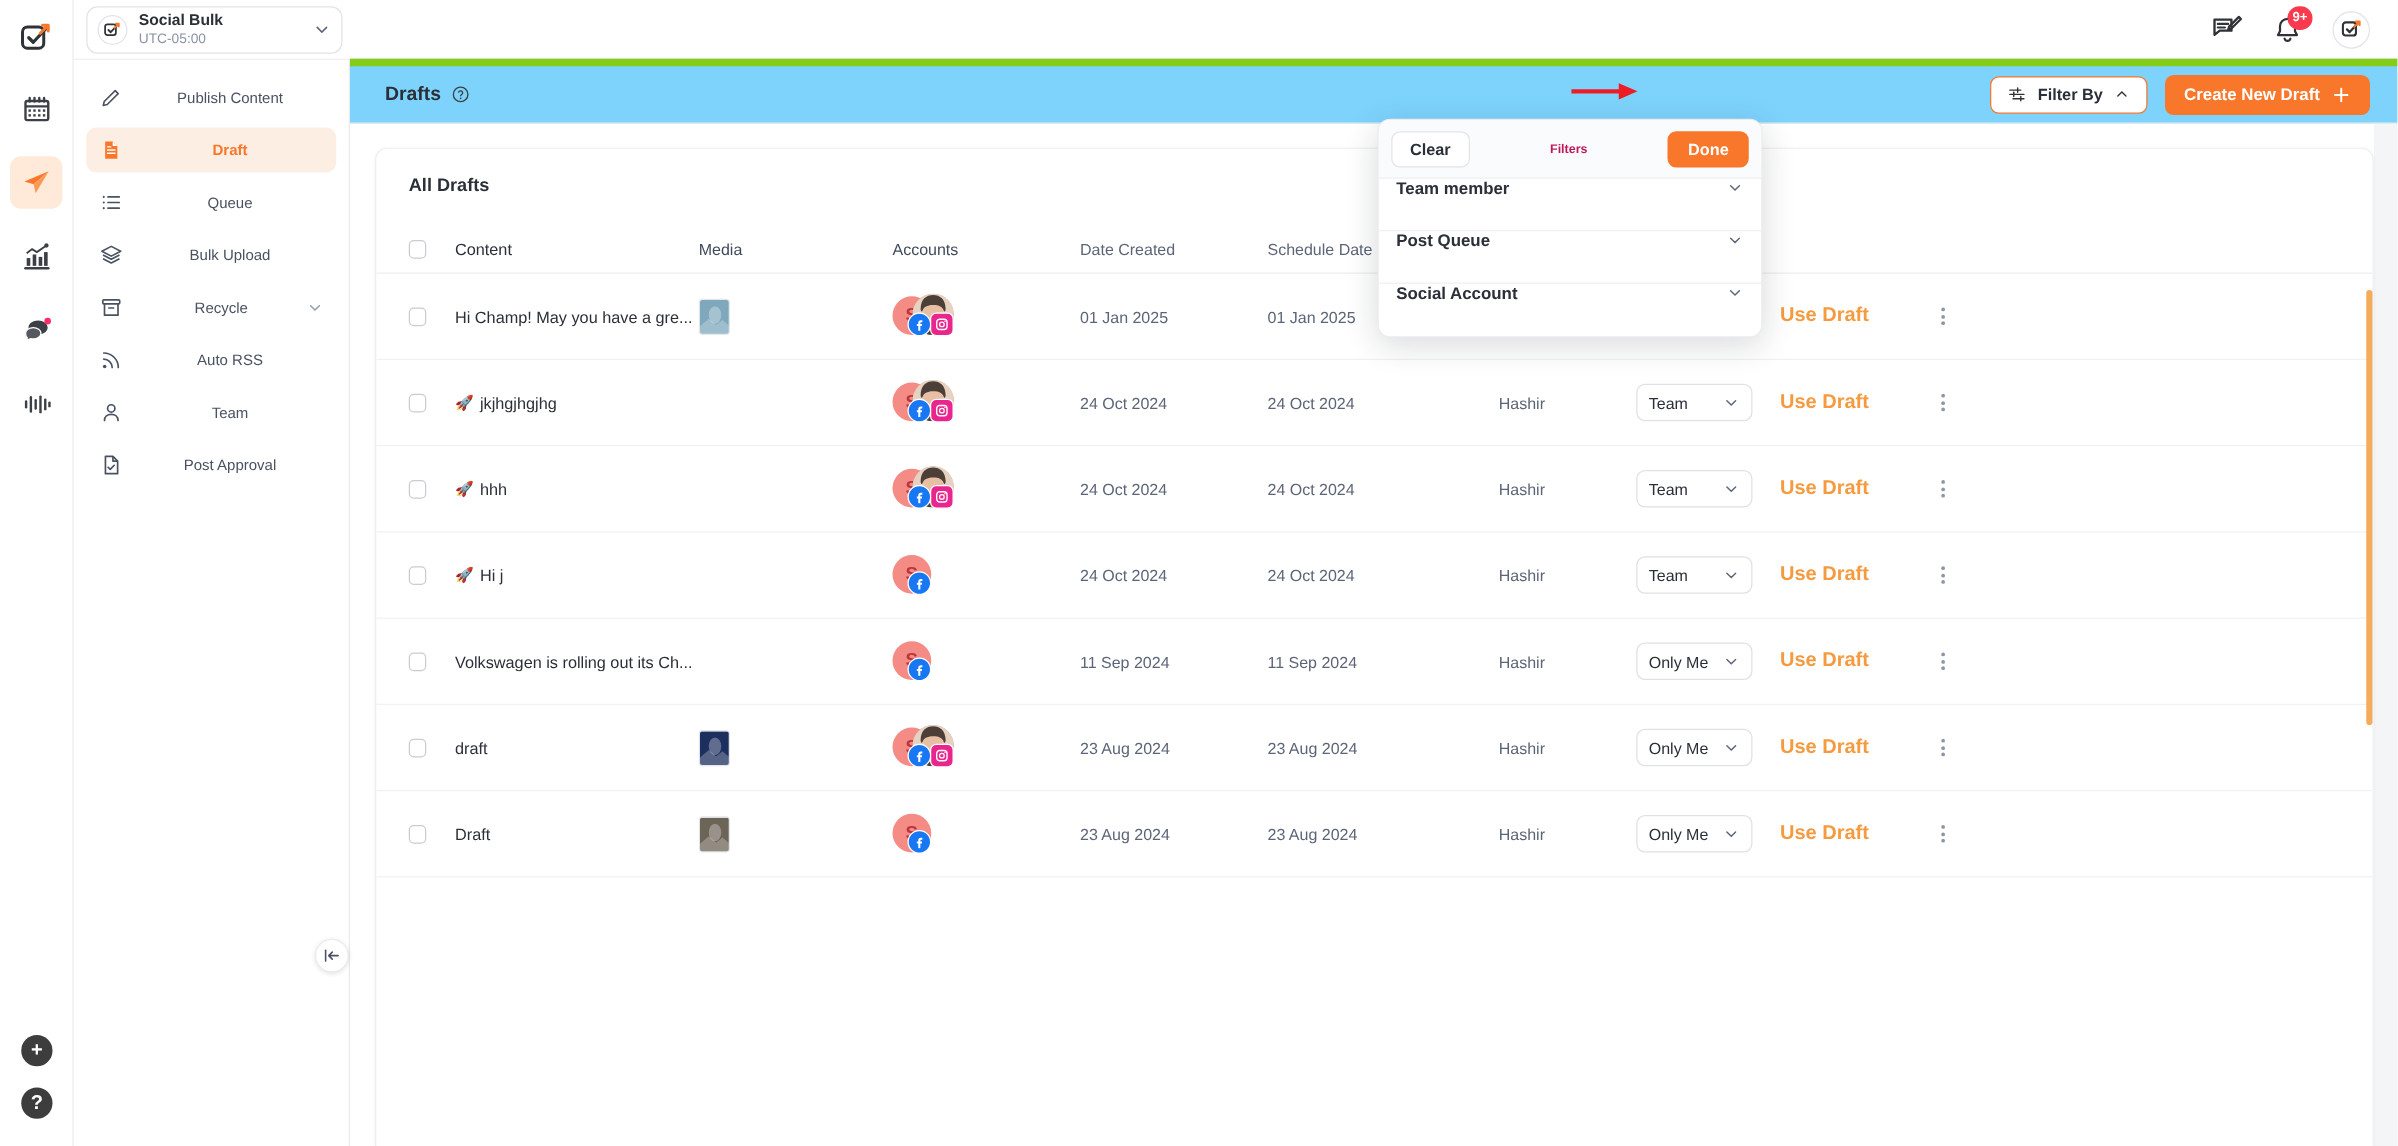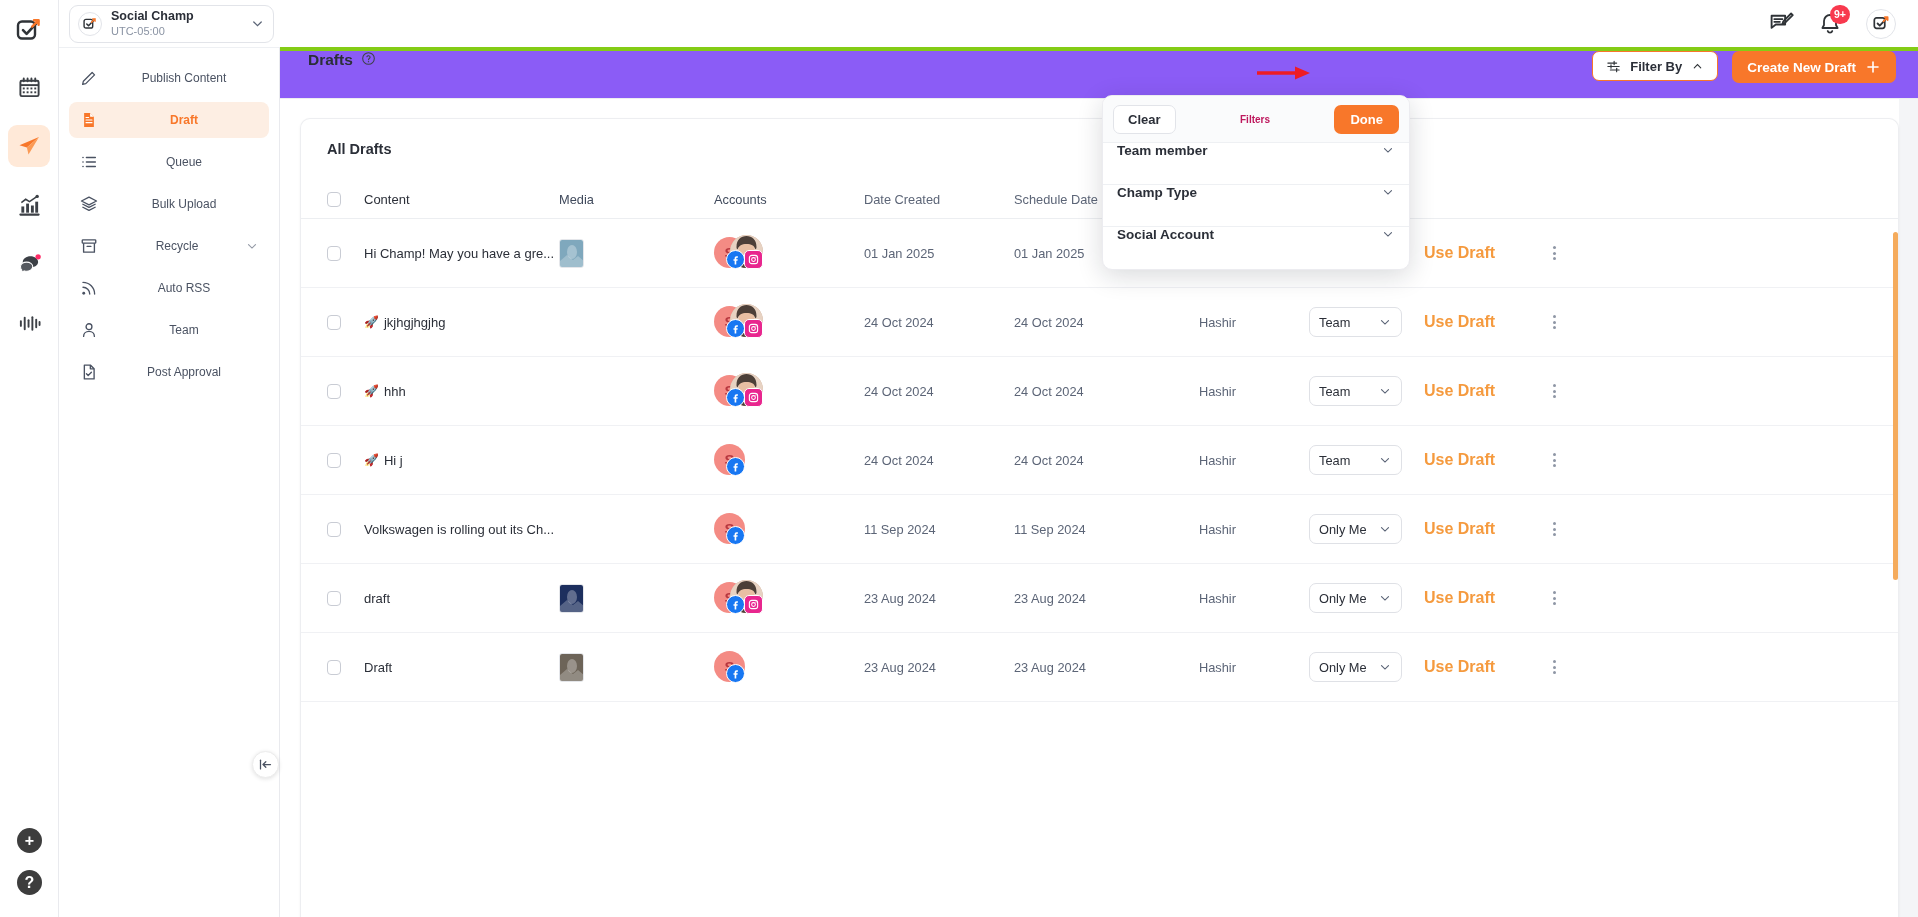--- a/index.html
+++ b/index.html
@@ -89,22 +89,22 @@
     font-weight: 700; display: flex; align-items: center; justify-content: center; padding: 0 4px;
   }
   .user-avatar {
     width: 30px; height: 30px; border-radius: 50%; border: 1px solid #e2e4e9;
     display: flex; align-items: center; justify-content: center; cursor: pointer;
   }
 
   
   .page-head {
     position: absolute; left: 280px; top: 47px; right: 0; height: 52px;
-    background: #8b5cf6; border-top: 4px solid #84cc16; border-bottom: 1px solid #eceef1;
-    display: flex; padding: 0 22px 0 28px;
+    background: #7dd3fc; border-top: 6px solid #84cc16; border-bottom: 1px solid #eceef1;
+    display: flex; align-items: center; padding: 0 22px 0 28px;
   }
   .page-title { font-size: 15.5px; font-weight: 700; color: #2b2f38; }
   .help-ico { margin-left: 8px; cursor: pointer; display:flex; }
   .spacer { flex: 1 1 auto; }
 
   .arrow-annot { position: absolute; left: 1257px; top: 65px; width: 55px; height: 16px; }
 
   .filter-btn {
     display: flex; align-items: center; gap: 9px; height: 30px; padding: 0 13px;
     border: 1px solid #f8772a; border-radius: 7px; background: #fff;
@@ -300,21 +300,21 @@
   <div class="ws-bar">
     <div class="ws-box">
       <div class="ws-avatar">
         <svg width="14" height="14" viewBox="0 0 26 26">
           <rect x="2" y="4.5" width="16" height="16" rx="3.5" fill="none" stroke="#2f3337" stroke-width="2.6"></rect>
           <path d="M7 13l3.3 3.3L21 5" fill="none" stroke="#2f3337" stroke-width="2.8" stroke-linecap="round" stroke-linejoin="round"></path>
           <path d="M16 9.8L22.4 3.4M22.4 3.4h-4.4M22.4 3.4v4.4" stroke="#f8772a" stroke-width="2.6" stroke-linecap="round" fill="none"></path>
         </svg>
       </div>
       <div class="ws-text">
-        <div class="ws-name">Social Champ</div>
+        <div class="ws-name">Social Bulk</div>
         <div class="ws-tz">UTC-05:00</div>
       </div>
       <svg width="15" height="15" viewBox="0 0 24 24">
         <path d="M6 9.5l6 6 6-6" fill="none" stroke="#5c6577" stroke-width="2" stroke-linecap="round"></path>
       </svg>
     </div>
   </div>
 
   <nav class="nav" id="nav-list">
       <div class="nav-item">
@@ -850,21 +850,21 @@
       <button class="done-btn">Done</button>
     </div>
     <div id="filter-rows">
         <div class="filter-row">
           <span>Team member</span>
           <svg class="" width="14" height="14" viewBox="0 0 24 24">
             <path d="M6 9.5l6 6 6-6" fill="none" stroke="#5c6577" stroke-width="2" stroke-linecap="round"></path>
           </svg>
         </div>
         <div class="filter-row">
-          <span>Champ Type</span>
+          <span>Post Queue</span>
           <svg class="" width="14" height="14" viewBox="0 0 24 24">
             <path d="M6 9.5l6 6 6-6" fill="none" stroke="#5c6577" stroke-width="2" stroke-linecap="round"></path>
           </svg>
         </div>
         <div class="filter-row">
           <span>Social Account</span>
           <svg class="" width="14" height="14" viewBox="0 0 24 24">
             <path d="M6 9.5l6 6 6-6" fill="none" stroke="#5c6577" stroke-width="2" stroke-linecap="round"></path>
           </svg>
         </div>

